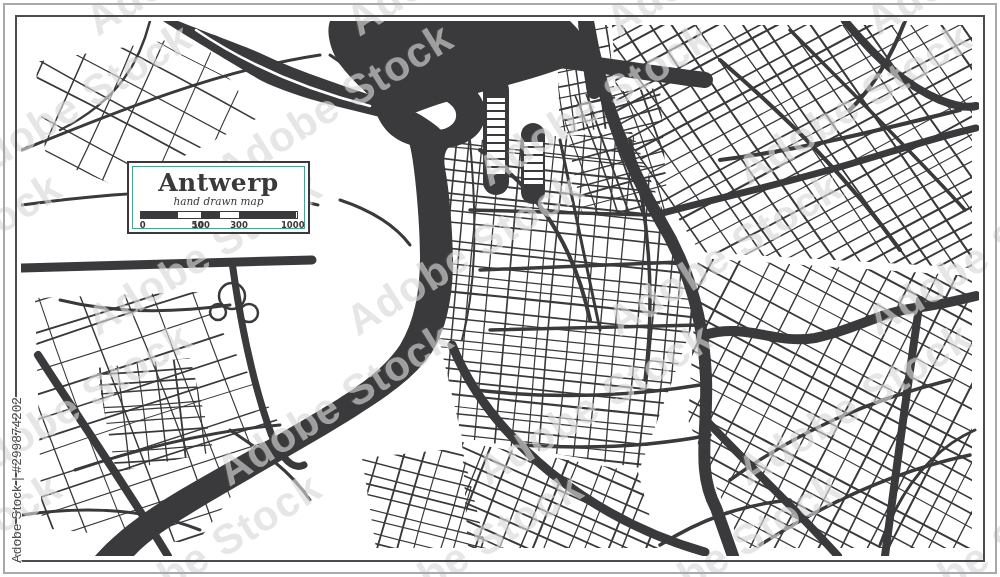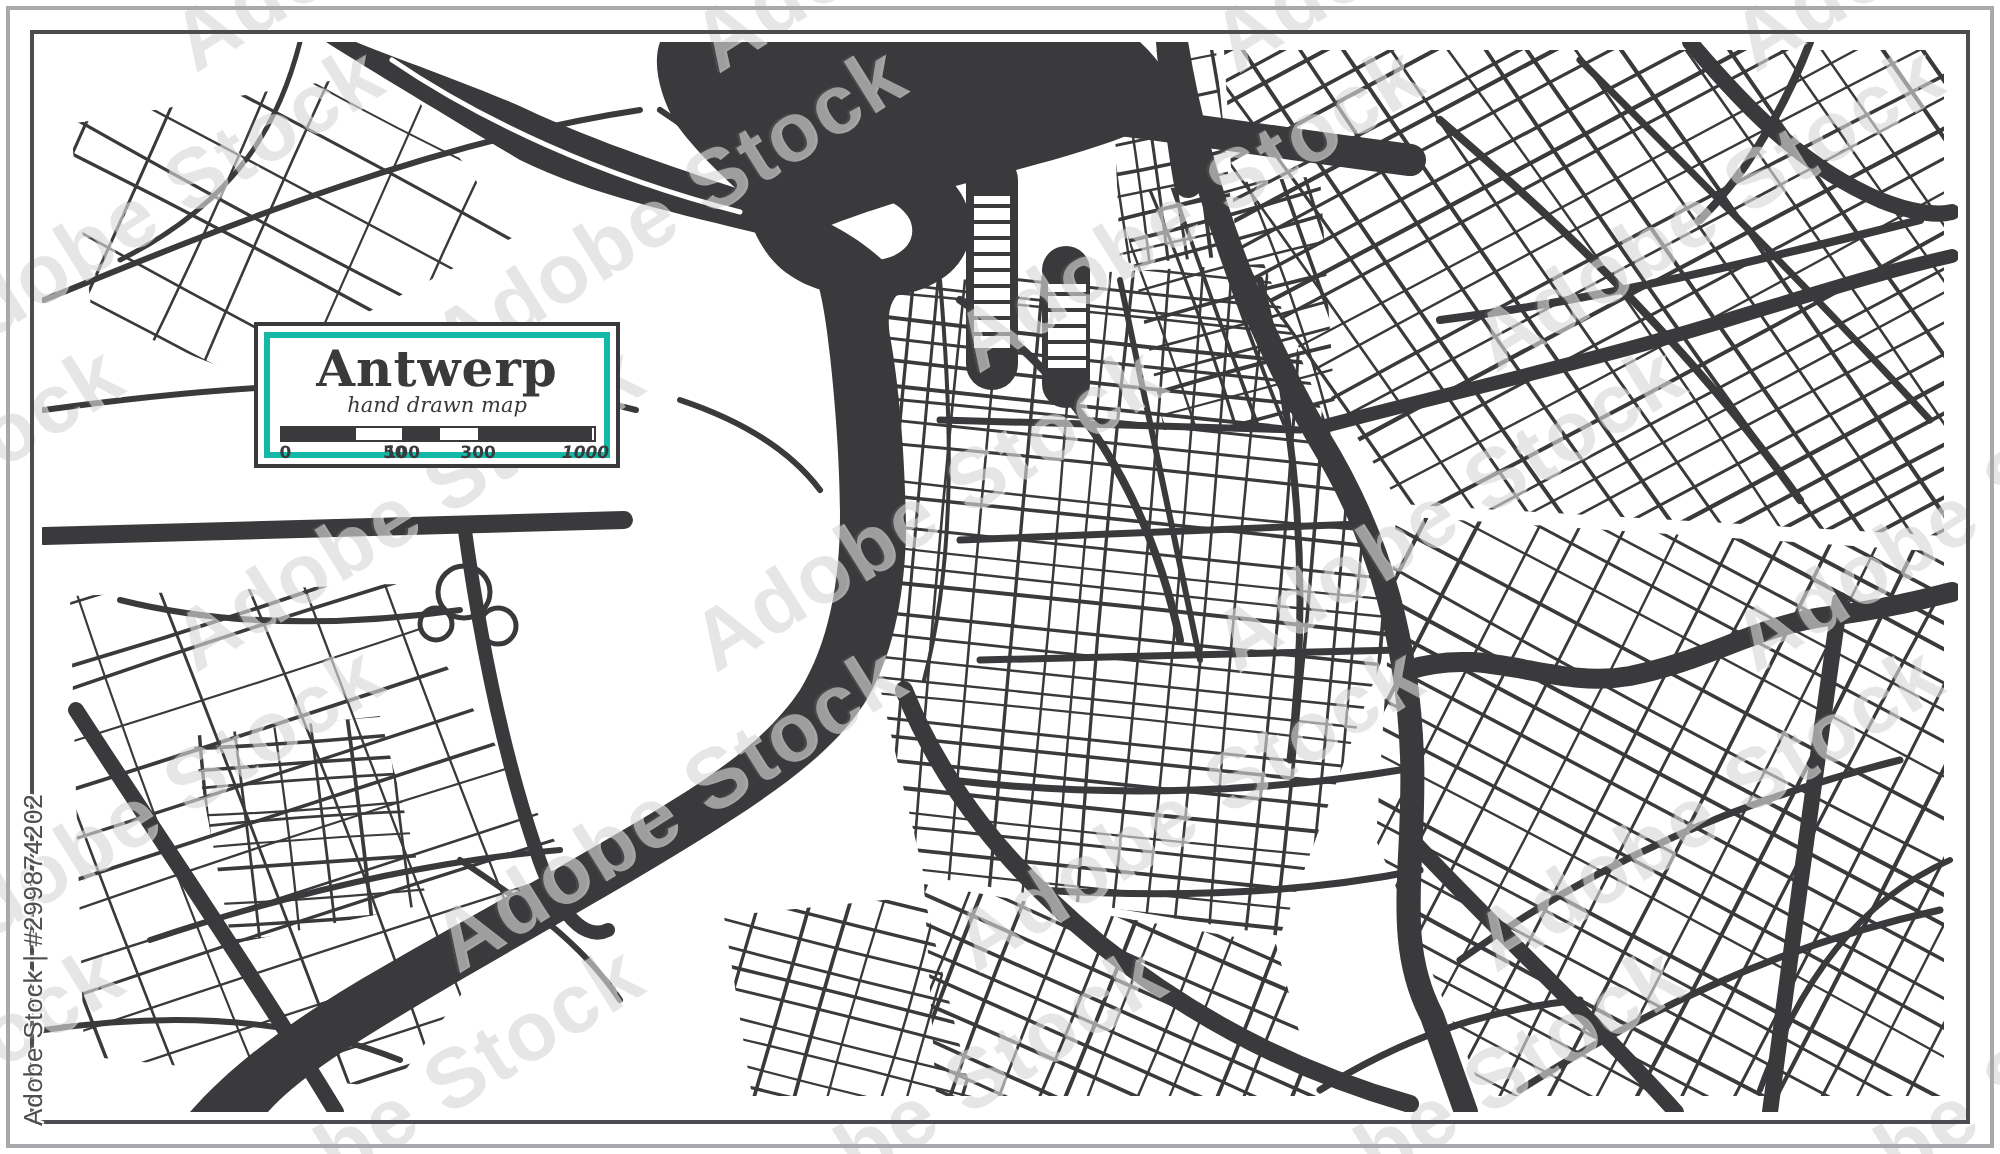--- a/index.html
+++ b/index.html
@@ -23,21 +23,21 @@
   .side-wm{position:absolute;left:9px;top:563px;transform:rotate(-90deg);
            transform-origin:0 0;z-index:7;white-space:nowrap;
            font-family:"Liberation Sans",sans-serif;font-size:13px;font-weight:400;
            color:#4e4e52;letter-spacing:0.4px;
            text-shadow:0 0 2px #ffffff,1px 1px 0 #ffffff,-1px -1px 0 #ffffff;}
 
   
   .cartouche{position:absolute;left:127px;top:161px;width:183px;height:73px;
              background:#ffffff;border:2px solid #3a3a3c;z-index:5;box-sizing:border-box;}
   .cartouche-inner{position:absolute;left:3px;top:3px;right:3px;bottom:3px;
-                   border:3px solid #14b8a6;box-sizing:border-box;
+                   border:1px solid #14b8a6;box-sizing:border-box;
                    display:flex;flex-direction:column;align-items:center;}
   .map-title{font-family:"DejaVu Serif",serif;font-weight:700;font-size:25px;
              line-height:1.05;color:#3a3a3c;margin-top:3px;letter-spacing:0.5px;}
   .map-subtitle{font-family:"DejaVu Serif",serif;font-style:italic;font-size:10.5px;
                 color:#3a3a3c;margin-top:-1px;}
   .scalebar{position:relative;width:158px;margin-top:4px;}
   .scale-segments{display:flex;height:8px;border:1px solid #3a3a3c;box-sizing:border-box;}
   .scale-seg{height:100%;}
   .scale-labels{position:relative;height:11px;margin-top:1px;}
   .scale-label{position:absolute;top:0;transform:translateX(-50%);
@@ -580,21 +580,21 @@
             <div class="scale-seg" style="width: 15%; background: rgb(255, 255, 255);"></div>
             <div class="scale-seg" style="width: 12%; background: rgb(58, 58, 60);"></div>
             <div class="scale-seg" style="width: 12%; background: rgb(255, 255, 255);"></div>
             <div class="scale-seg" style="width: 37%; background: rgb(58, 58, 60);"></div>
           </div>
         <div class="scale-labels">
             <span class="scale-label" style="left: 2%;">0</span>
             <span class="scale-label" style="left: 24%; margin-left: 20px;">50</span>
             <span class="scale-label" style="left: 39%;">100</span>
             <span class="scale-label" style="left: 63%;">300</span>
-            <span class="scale-label" style="left: 97%; font-style: italic;">1000</span>
+            <span class="scale-label" style="left: 97%;">1000</span>
           </div>
       </div>
     </div>
   </div>
 
   <div class="frame-outer"></div>
   <div class="frame-inner"></div>
 
   <div class="side-wm">Adobe Stock | #299874202</div>
 </div>

